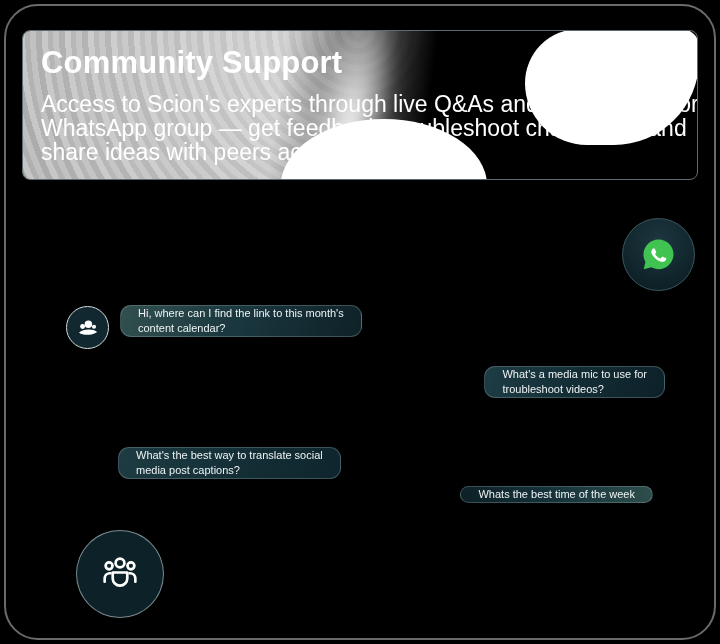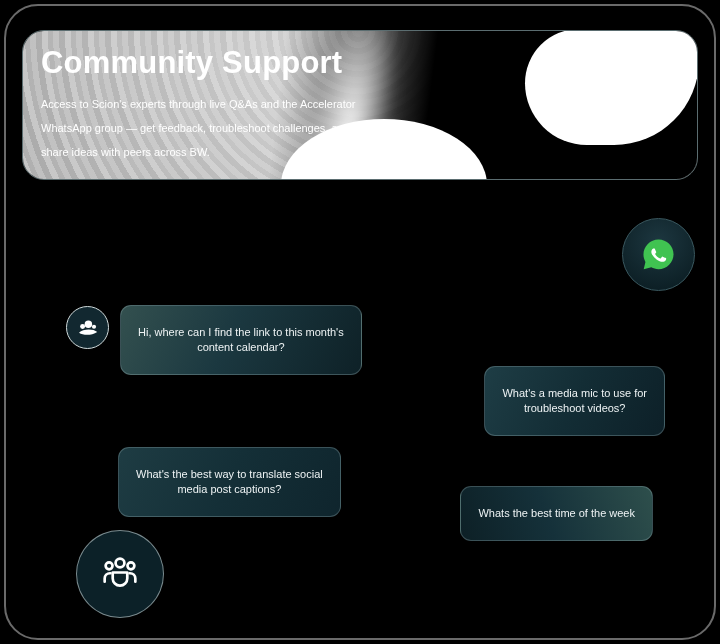--- a/index.html
+++ b/index.html
@@ -10,21 +10,21 @@
     background:#000; font-family:"Liberation Sans", sans-serif;
   }
   .canvas-outline {
     position:absolute; inset:4px; border:2px solid #6a6a6a;
     border-radius:34px; pointer-events:none; z-index:9;
   }
 
   
   .header-card {
     position:absolute; left:22px; top:30px; width:676px; height:150px;
-    border-radius:22px; background:#000; border:1px solid #5b6d70;
+    border-radius:8px; background:#000; border:1px solid #5b6d70;
     overflow:hidden;
   }
   .ripples {
     position:absolute; inset:0; z-index:0;
     background:
       radial-gradient(circle at 330px 10px, rgba(240,240,240,0.50) 0 90px, rgba(240,240,240,0) 420px),
       repeating-radial-gradient(circle at 335px 0px,
         #b9b9b9 0 6px, #a8a8a8 6px 11px, #c1c1c1 11px 17px, #a2a2a2 17px 23px);
   }
   .ripple-fade {
@@ -43,42 +43,42 @@
     border-radius:50% 50% 0 0 / 85% 85% 0 0; }
 
   .header-content { position:absolute; left:18px; top:14px; z-index:3; }
   .page-title {
     margin:0 0 11px 0; font-size:31px; font-weight:800; color:#fff;
     letter-spacing:0.2px; white-space:nowrap;
   }
   .page-desc { margin:0; }
   .page-desc span {
     display:block; white-space:nowrap; color:#fff;
-    font-size:11px; line-height:24px; font-weight:400;
+    font-size:23px; line-height:24px; font-weight:400;
   }
 
   
   .whatsapp-btn {
     position:absolute; left:622px; top:218px; width:73px; height:73px;
     border-radius:50%; cursor:pointer;
     background:radial-gradient(circle at 50% 32%, #1d3740, #0d2026 78%);
     border:1px solid #3a585f;
     box-shadow:0 0 16px rgba(0,0,0,0.9);
     display:flex; align-items:center; justify-content:center;
   }
 
   
   .avatar {
     position:absolute; left:66px; top:306px; width:43px; height:43px;
     border-radius:50%; background:#122830; border:1.5px solid #cfd9da;
     display:flex; align-items:center; justify-content:center;
   }
   .bubble {
-    position:absolute; padding:19px 17px; border-radius:11px;
-    border:1px solid rgba(173,198,201,0.28); color:#eef3f4;text-align:center;
+    position:absolute; padding:0 17px; border-radius:11px;
+    border:1px solid rgba(173,198,201,0.28); color:#eef3f4;
   }
   .bubble span { display:block; white-space:nowrap; font-size:11px; line-height:15px; }
   .b1 { left:120px; top:305px;
     background:linear-gradient(115deg,#33504f 0%,#1b3840 45%,#0e2127 100%); }
   .b2 { right:55px; top:366px;
     background:linear-gradient(115deg,#1e3d45 0%,#132d35 50%,#0d2028 100%); }
   .b3 { left:118px; top:427px;
     background:linear-gradient(115deg,#1e3c43 0%,#142f37 50%,#0f252d 100%);margin-top:20px; }
   .b4 { right:67px; top:486px;
     background:linear-gradient(250deg,#2e4f4c 0%,#15313a 55%,#0d2026 100%); }

